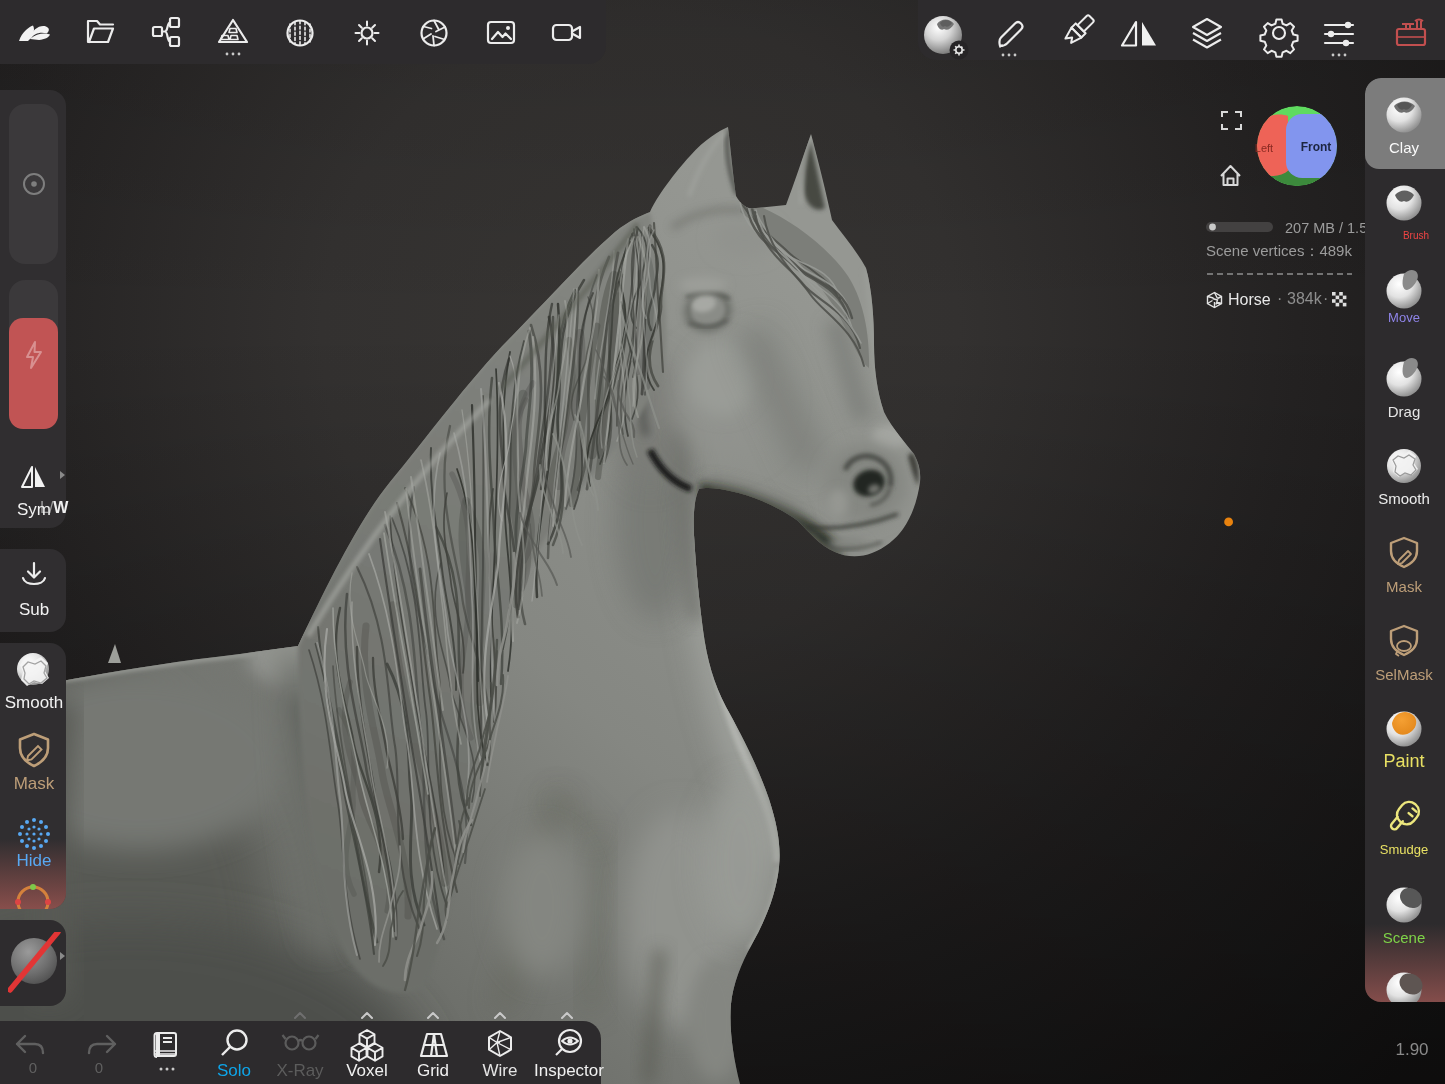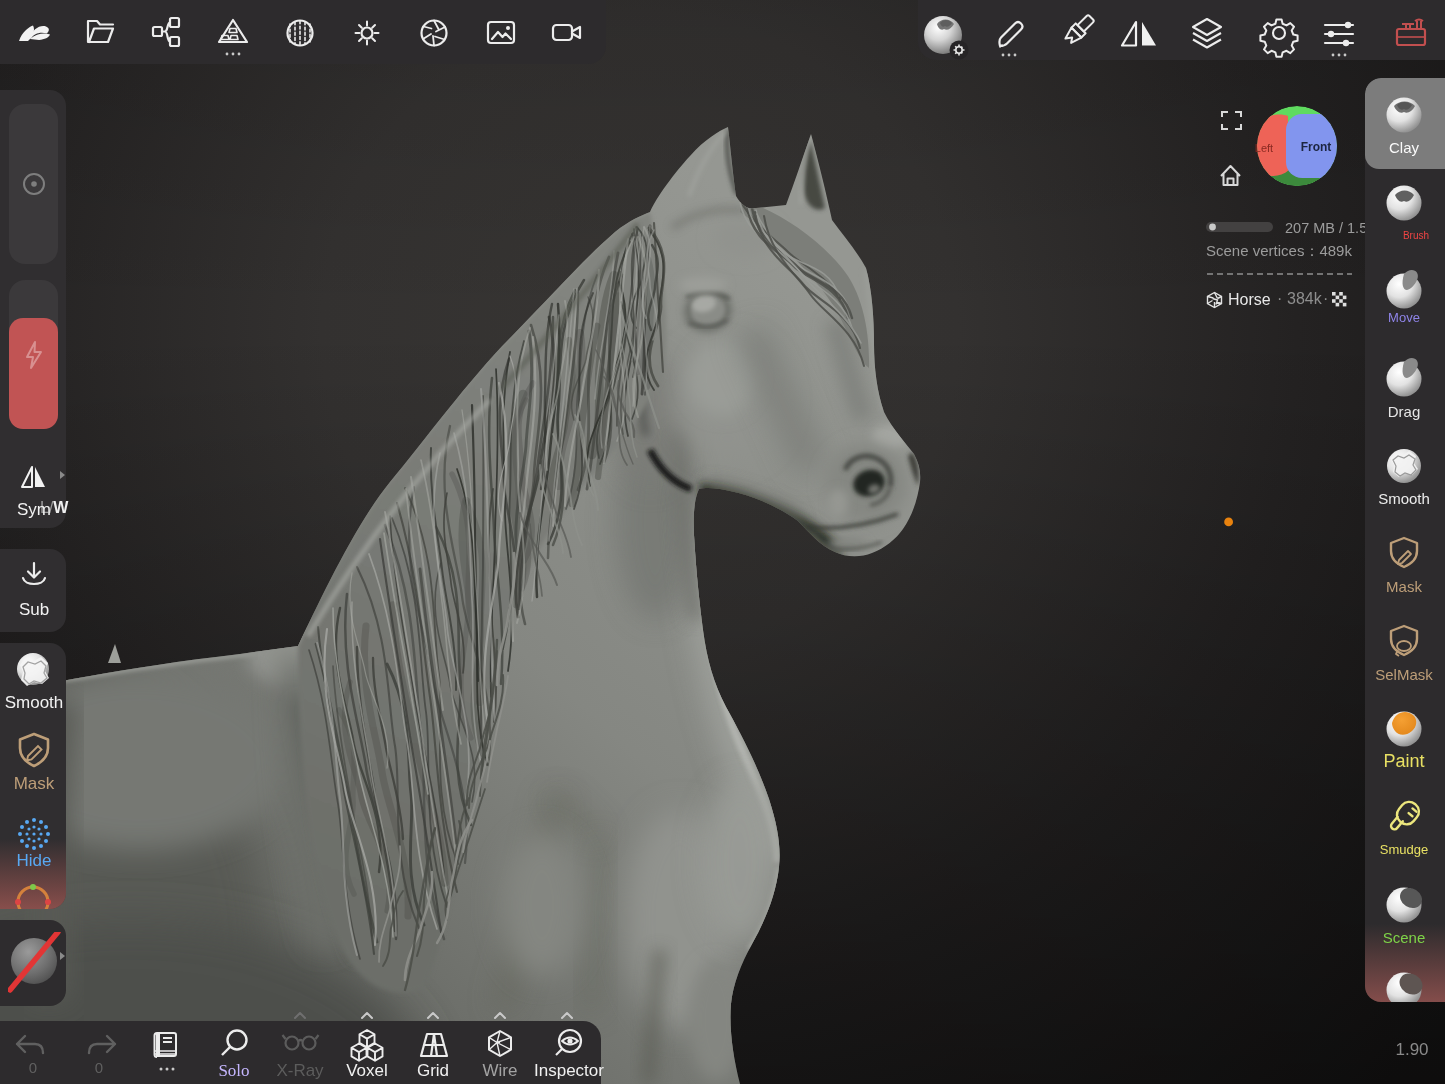--- a/index.html
+++ b/index.html
@@ -643,18 +643,18 @@
  <circle cx="570" cy="20" r="2.6" fill="#ececec" stroke="none"></circle>
 </g>
 <g fill="#c9c9c9">
       <circle cx="161" cy="48" r="1.5"></circle>
       <circle cx="167" cy="48" r="1.5"></circle>
       <circle cx="173" cy="48" r="1.5"></circle>
     </g>
 </svg>
 <div class="lbl" style="left:33px;top:1067px;font-size:15px;color:#606060;">0</div>
 <div class="lbl" style="left:99px;top:1067px;font-size:15px;color:#606060;">0</div>
-<div class="lbl" style="left:234px;top:1071px;font-size:17px;color:#c4b5fd;font-family:Liberation Serif, serif;">Solo</div>
+<div class="lbl" style="left:234px;top:1071px;font-size:17px;color:#0ea5e9;">Solo</div>
 <div class="lbl" style="left:300px;top:1071px;font-size:17px;color:#5c5c5c;">X-Ray</div>
 <div class="lbl" style="left:367px;top:1071px;font-size:17px;color:#f0f0f0;">Voxel</div>
 <div class="lbl" style="left:433px;top:1071px;font-size:17px;color:#f0f0f0;">Grid</div>
-<div class="lbl" style="left:500px;top:1071px;font-size:17px;color:#a3a3a3;">Wire</div>
+<div class="lbl" style="left:500px;top:1071px;font-size:17px;color:#e5e5e5;">Wire</div>
 <div class="lbl" style="left:569px;top:1071px;font-size:17px;color:#f0f0f0;">Inspector</div>
 
 </body></html>

